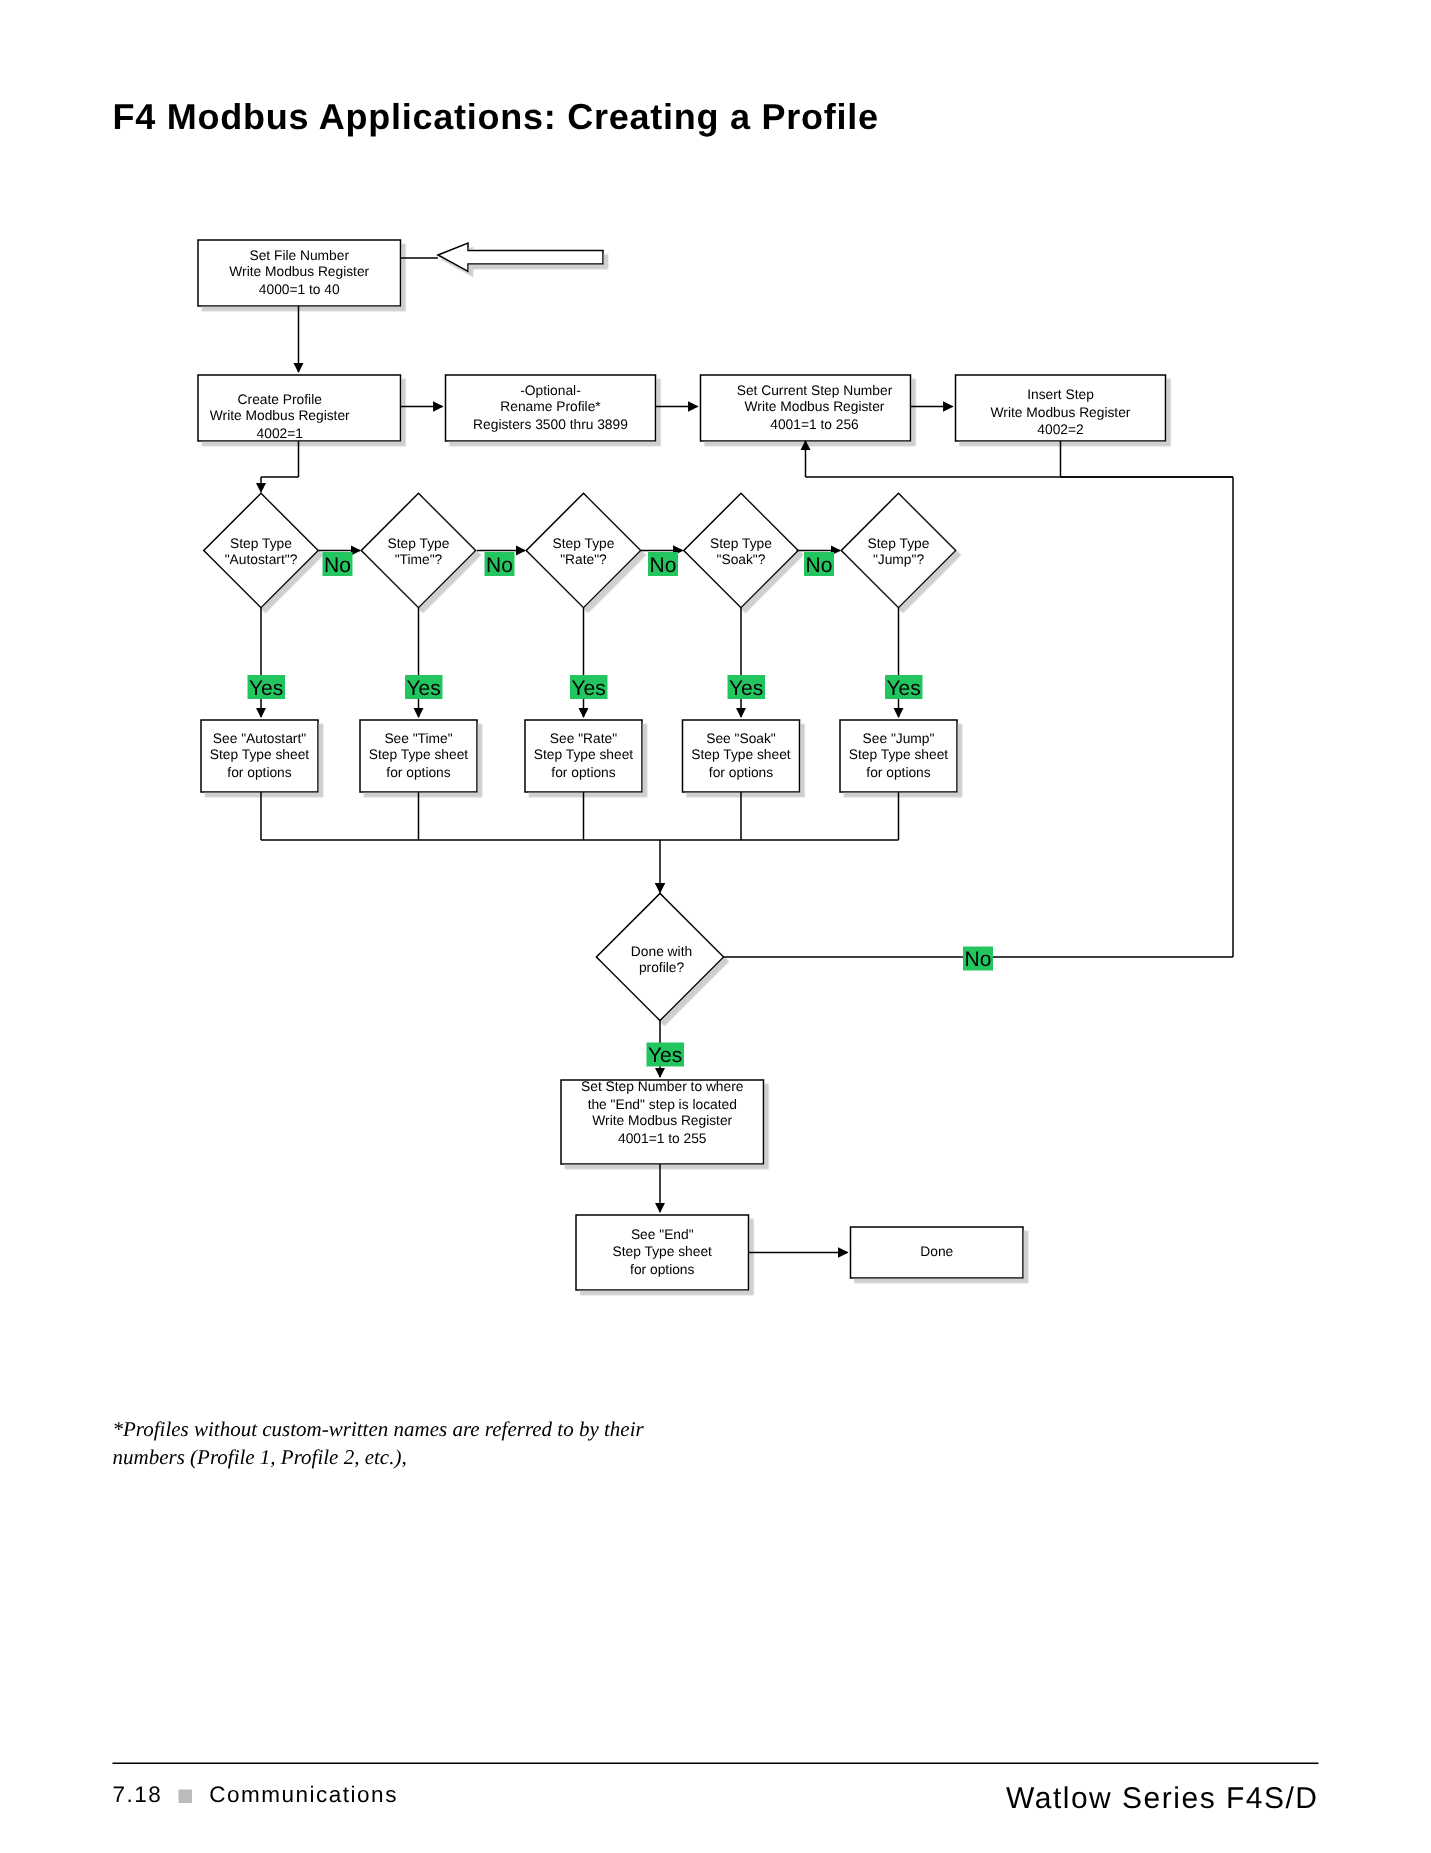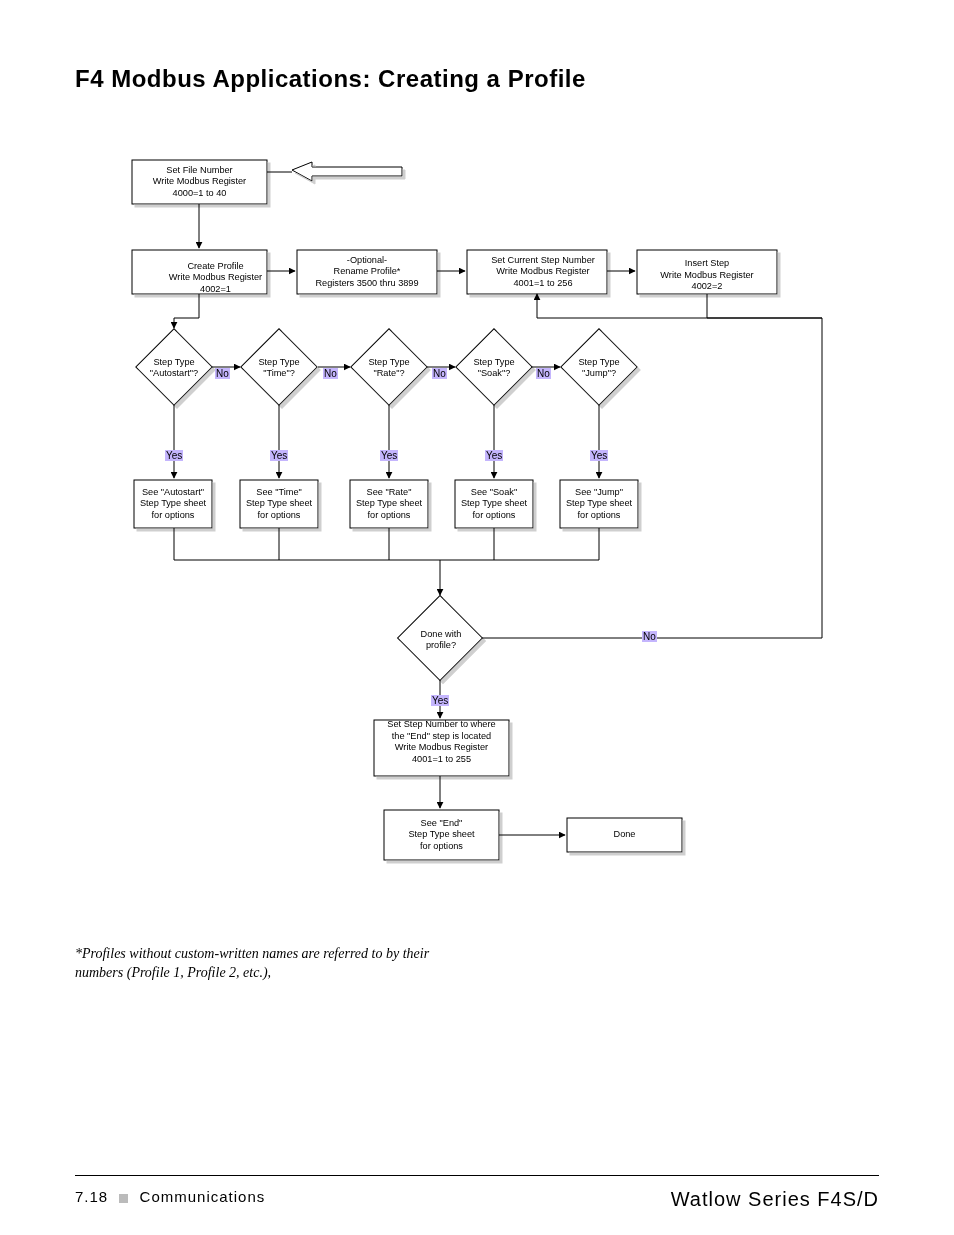--- a/index.html
+++ b/index.html
@@ -91,22 +91,22 @@
   }
   .plain {
     background: transparent;
     display: flex;
     flex-direction: column;
     align-items: center;
     justify-content: center;
   }
   .label {
     position: absolute;
-    font-size: 10px;
-    background:#c4b5fd;
+    font-size: 14px;
+    background:#22c55e;
     padding:0 1px;
   }
 </style>
 </head>
 <body>
 
 <div class="page">
 
   <div class="title">F4 Modbus Applications:  Creating a Profile</div>
 
@@ -210,21 +210,21 @@
         <line x1="387" y1="695" x2="453" y2="695" marker-end="url(#arr)"></line>
       </g>
     </svg>
 
     <div class="node plain" style="left:20px; top:21px; width:135px; height:42px">
       <span>Set File Number</span>
       <span>Write Modbus Register</span>
       <span>4000=1 to 40</span>
     </div>
 
-    <div class="node plain" style="left:36px; top:111px; width:135px; height:54px">
+    <div class="node plain" style="left:7px; top:111px; width:135px; height:54px">
       <span>Create Profile</span>
       <span>Write Modbus Register</span>
       <span>4002=1</span>
     </div>
     <div class="node plain" style="left:185px; top:111px; width:140px; height:42px">
       <span>-Optional-</span>
       <span>Rename Profile*</span>
       <span>Registers 3500 thru 3899</span>
     </div>
     <div class="node plain" style="left:355px; top:111px; width:152px; height:42px">

